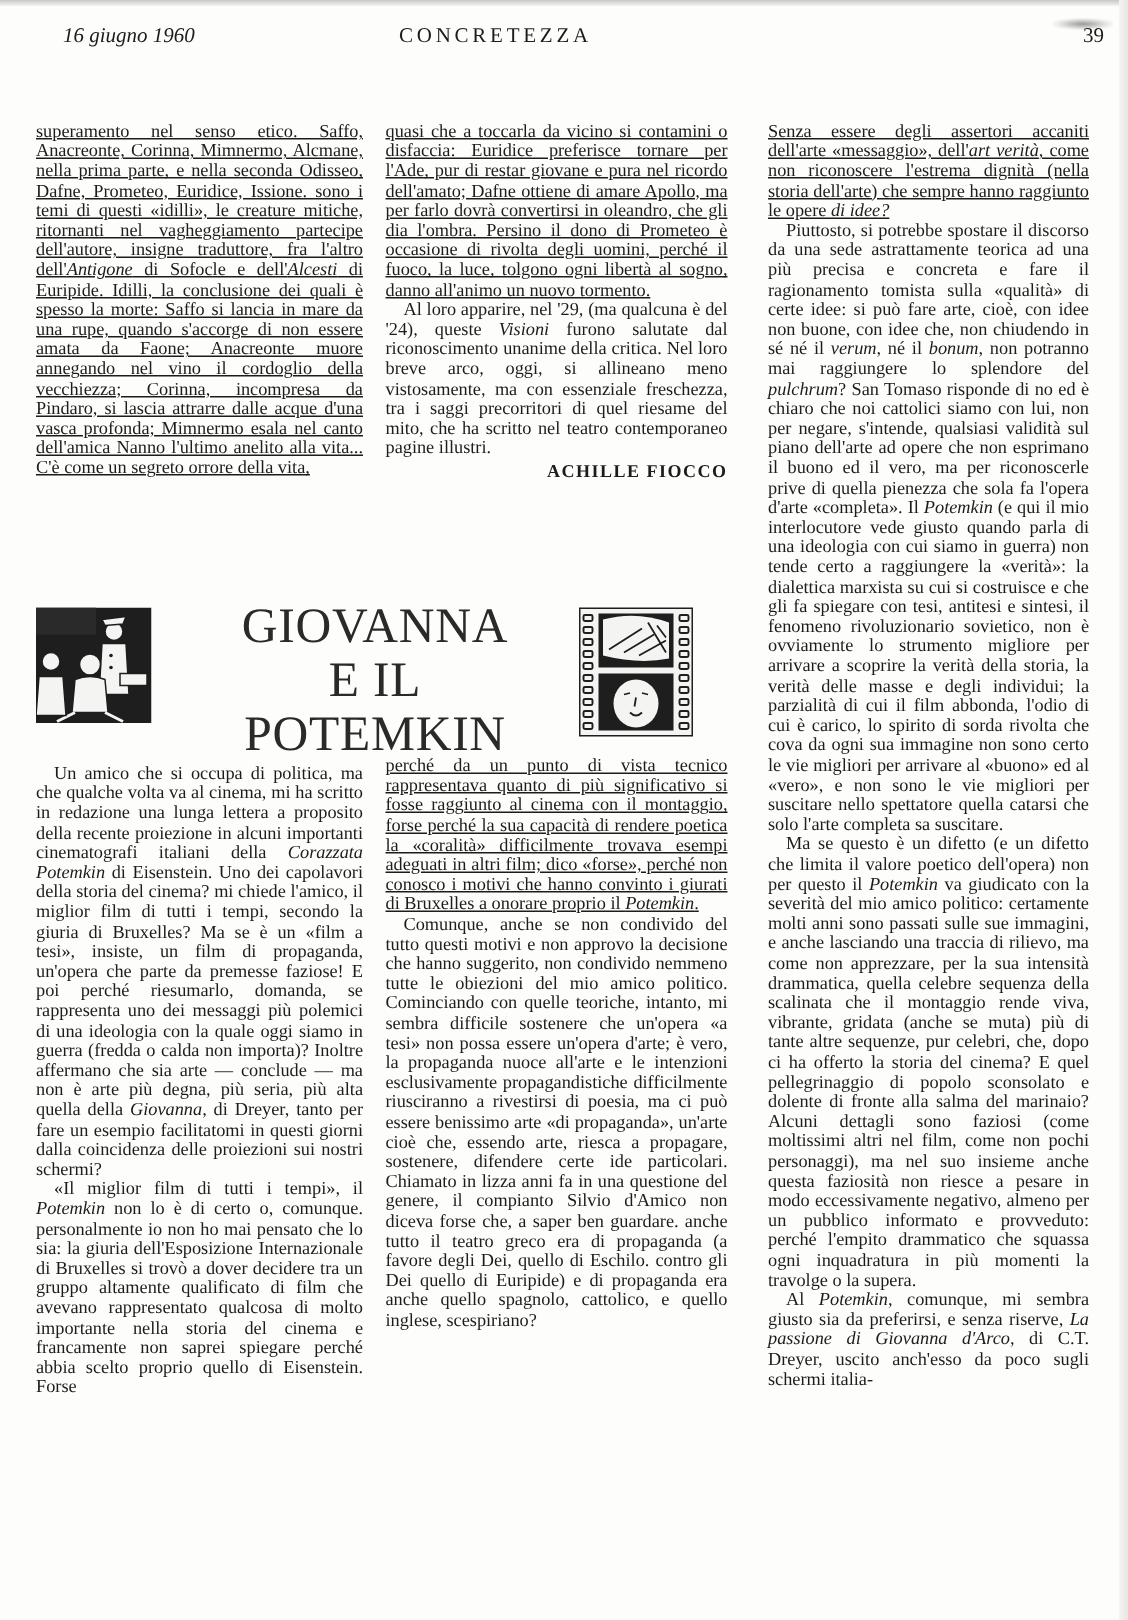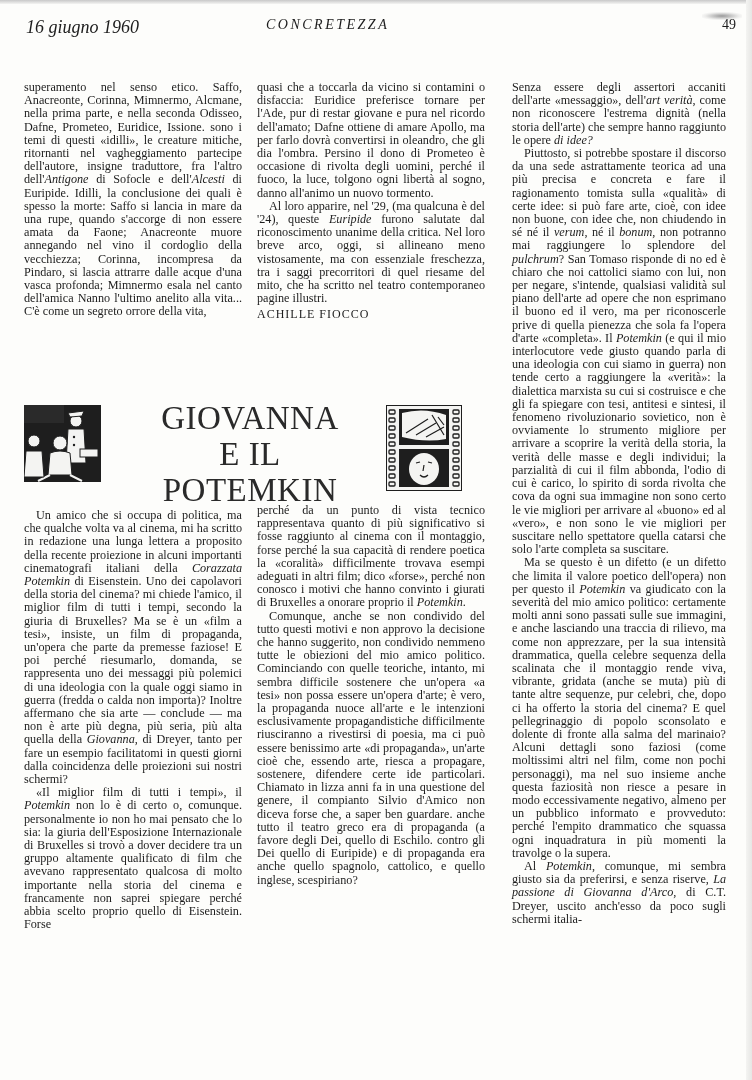--- a/index.html
+++ b/index.html
@@ -15,42 +15,42 @@
       background: linear-gradient(to bottom, #c8c8c8, #f4f4f2);
     }
     .scan-smudge {
       position: absolute; right: 10px; top: 12px; width: 40px; height: 8px;
       background: radial-gradient(ellipse at center, #9a9a9a 0%, rgba(200,200,200,0.3) 60%, transparent 80%);
     }
     .header {
       position: absolute; top: 15px; left: 26px; width: 710px; height: 20px;
       font-family: "Liberation Serif", serif;
     }
-    .header .date { position: absolute; left: 0; top: 2px; font-style: italic; font-size: 18px; }
-    .header .title { position: absolute; left: 240px; top: 2px; font-size: 14px; letter-spacing: 2.5px; font-style: italic; }
+    .header .date { position: absolute; left: 16px; top: 2px; font-style: italic; font-size: 14px; }
+    .header .title { position: absolute; left: 240px; top: 2px; font-size: 14px; letter-spacing: 2.5px; }
     .header .pageno { position: absolute; right: 0; top: 2px; font-size: 14px; }
 
     .col {
       position: absolute;
       font-family: "Liberation Serif", serif;
       font-size: 12.2px;
       line-height: 13.2px;
       text-align: justify;
       hyphens: manual;
     }
     .col p { margin: 0; text-indent: 12px; }
-    .col p.noindent { text-indent: 0; }
+    .col p.noindent { text-indent: 0; text-decoration: underline; }
     .col i { font-style: italic; }
 
     #top-col-1 { left: 24px; top: 81px; width: 218px; }
     #top-col-2 { left: 257px; top: 81px; width: 228px; }
     #col-right { left: 512px; top: 81px; width: 214px; }
 
     .signature {
-      font-weight: normal; letter-spacing: 1px;
+      text-align: right; font-weight: bold; letter-spacing: 1px;
       margin-top: 3px; font-size: 12px; text-indent: 0;
     }
 
     .headline {
       position: absolute; left: 130px; top: 400px; width: 240px;
       text-align: center;
       font-family: "Liberation Serif", serif;
       font-size: 33px; line-height: 36px; color: #2a2a2a;
       letter-spacing: 0.5px;
     }
@@ -69,31 +69,31 @@
 </head>
 <body>
 
 <div class="scan-top"></div>
 <div class="scan-smudge"></div>
 <div class="edge-right"></div>
 
 <div class="header">
   <span class="date">16 giugno 1960</span>
   <span class="title">CONCRETEZZA</span>
-  <span class="pageno">49</span>
+  <span class="pageno">39</span>
 </div>
 
 <div class="col" id="top-col-1">
     <p class="noindent">superamento nel senso etico. Saffo, Anacreonte, Corinna, Mimnermo, Alcmane, nella prima parte, e nella seconda Odisseo, Dafne, Prometeo, Euridice, Issione. sono i temi di questi «idilli», le creature mitiche, ritornanti nel vagheggiamento partecipe dell'autore, insigne traduttore, fra l'altro dell'<i>Antigone</i> di Sofocle e dell'<i>Alcesti</i> di Euripide. Idilli, la conclusione dei quali è spesso la morte: Saffo si lancia in mare da una rupe, quando s'accorge di non essere amata da Faone; Anacreonte muore annegando nel vino il cordoglio della vecchiezza; Corinna, incompresa da Pindaro, si lascia attrarre dalle acque d'una vasca profonda; Mimnermo esala nel canto dell'amica Nanno l'ultimo anelito alla vita... C'è come un segreto orrore della vita,</p>
   </div>
 
 <div class="col" id="top-col-2">
   <div>
       <p class="noindent">quasi che a toccarla da vicino si contamini o disfaccia: Euridice preferisce tornare per l'Ade, pur di restar giovane e pura nel ricordo dell'amato; Dafne ottiene di amare Apollo, ma per farlo dovrà convertirsi in oleandro, che gli dia l'ombra. Persino il dono di Prometeo è occasione di rivolta degli uomini, perché il fuoco, la luce, tolgono ogni libertà al sogno, danno all'animo un nuovo tormento.</p>
-      <p>Al loro apparire, nel '29, (ma qualcuna è del '24), queste <i>Euripide</i> furono salutate dal riconoscimento unanime della critica. Nel loro breve arco, oggi, si allineano meno vistosamente, ma con essenziale freschezza, tra i saggi precorritori di quel riesame del mito, che ha scritto nel teatro contemporaneo pagine illustri.</p>
+      <p>Al loro apparire, nel '29, (ma qualcuna è del '24), queste <i>Visioni</i> furono salutate dal riconoscimento unanime della critica. Nel loro breve arco, oggi, si allineano meno vistosamente, ma con essenziale freschezza, tra i saggi precorritori di quel riesame del mito, che ha scritto nel teatro contemporaneo pagine illustri.</p>
     </div>
   <div class="signature">ACHILLE FIOCCO</div>
 </div>
 
 <div class="illus-left">
   <svg width="77" height="77" viewBox="0 0 77 77">
     <rect x="0" y="0" width="77" height="77" fill="#1e1e1e"></rect>
     <rect x="0" y="0" width="40" height="18" fill="#2a2a2a"></rect>
 
     <circle cx="52" cy="16" r="6" fill="#f4f4f2" stroke="#1e1e1e"></circle>

